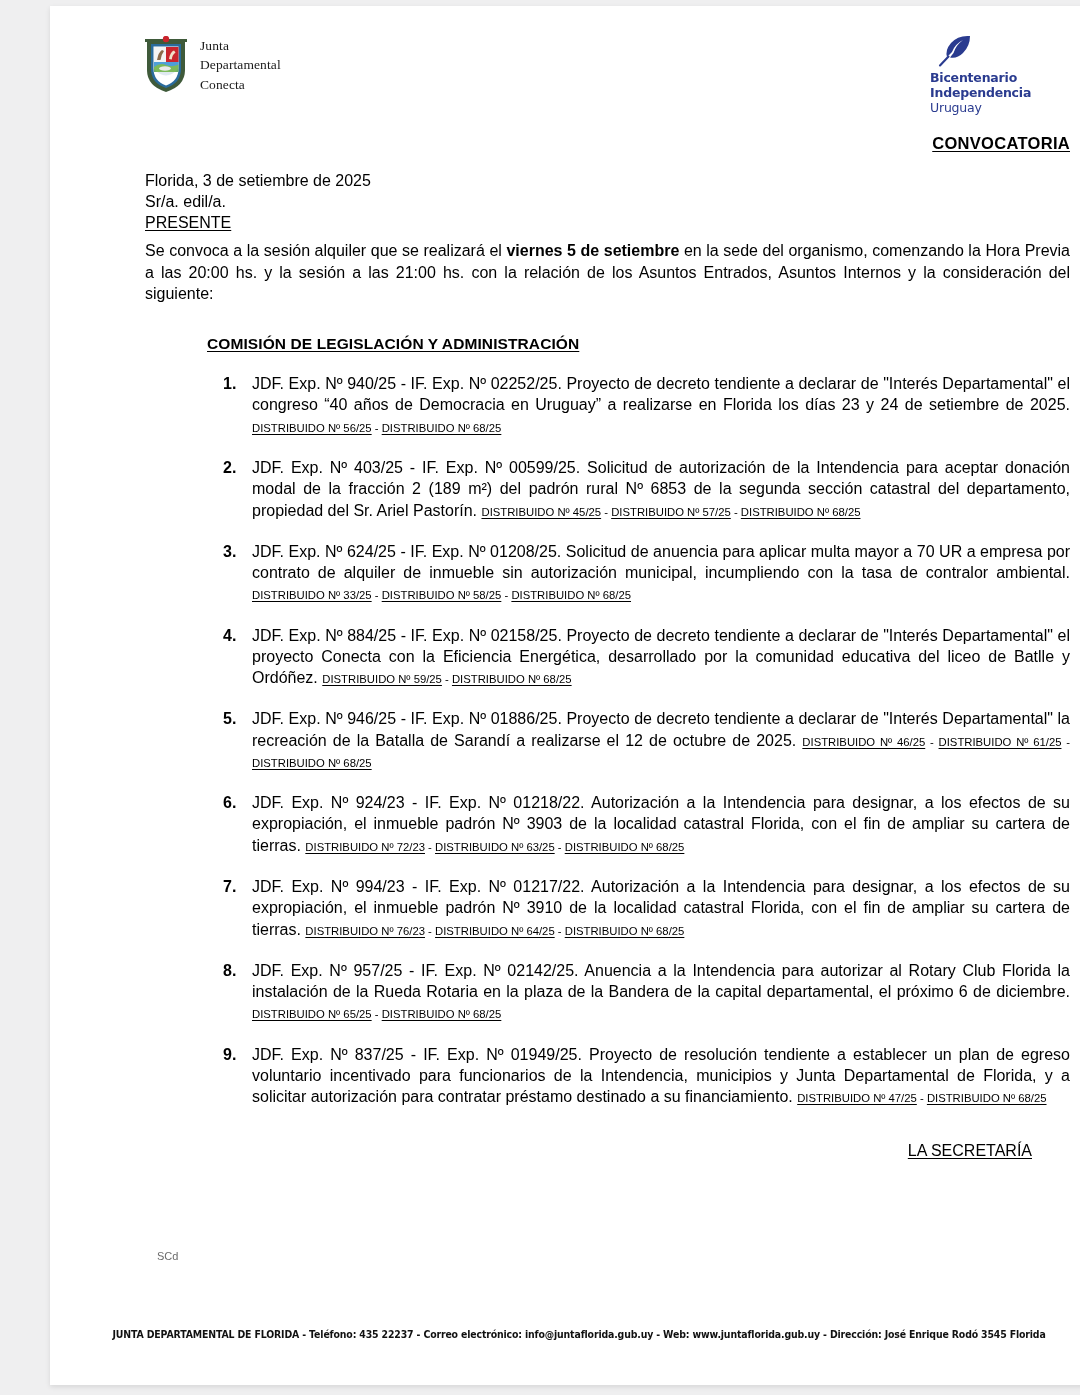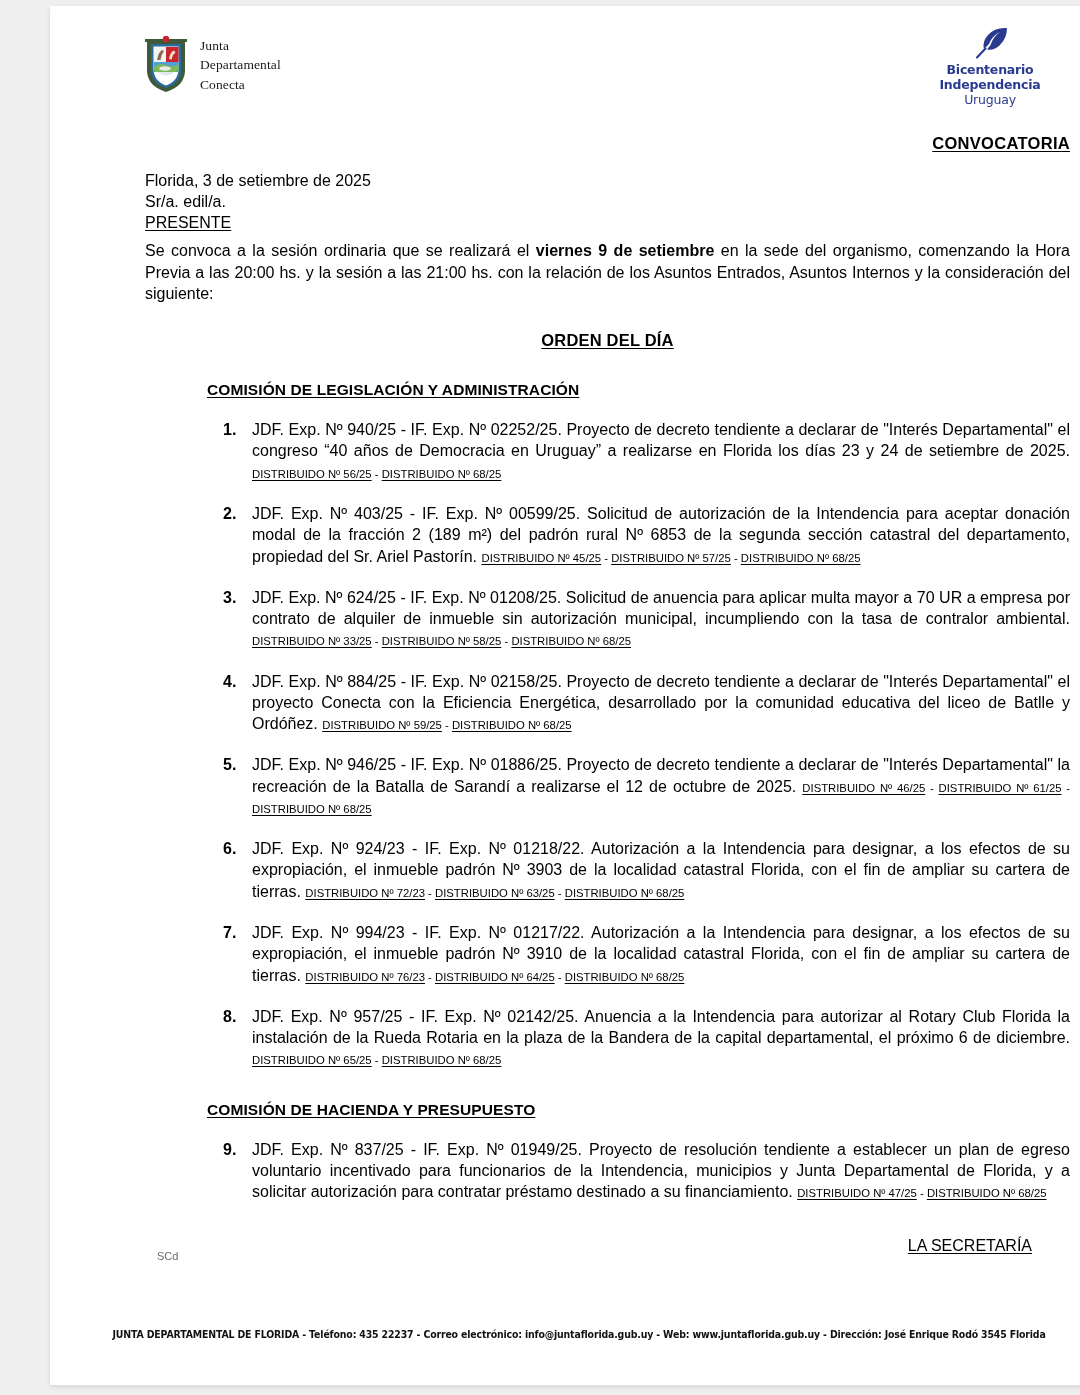--- a/index.html
+++ b/index.html
@@ -49,22 +49,22 @@
   .brand-left-text {
     font-family: "Liberation Serif", serif;
     font-size: 13.5px;
     line-height: 1.42;
     color: #1a1a1a;
     letter-spacing: .1px;
   }
   .brand-right {
     position: absolute;
     right: 58px;
-    top: 20px;
-    text-align: center;
+    top: 28px;
+    text-align: left;
     width: 120px;
   }
   .feather-wrap { height: 34px; margin-bottom: 3px; padding-left: 6px;}
   .brand-right-text {
     font-family: "DejaVu Sans", sans-serif;
     color: #2a3b8f;
     font-size: 12.5px;
     line-height: 1.18;
     font-weight: 700;
     letter-spacing: -0.2px;
@@ -234,39 +234,35 @@
     <div class="convocatoria">
       <span>CONVOCATORIA</span>
     </div>
 
     <div class="lead-line">Florida, 3 de setiembre de 2025</div>
     <div class="lead-line">Sr/a. edil/a.</div>
     <div class="lead-line">
       <span class="underline-txt">PRESENTE</span>
     </div>
 
-    <p class="para"><span>Se convoca a la sesión ordinaria que se realizará el </span><b>viernes 9 de setiembre</b><span> en la sede del organismo, comenzando la Hora Previa a las 20:00 hs. y la sesión a las 21:00 hs. con la relación de los Asuntos Entrados, Asuntos Internos y la consideración del siguiente:</span></p>
-
-    <div class="orden">
-      <span>ORDEN DEL DÍA</span>
-    </div>
+    <p class="para"><span>Se convoca a la sesión alquiler que se realizará el </span><b>viernes 5 de setiembre</b><span> en la sede del organismo, comenzando la Hora Previa a las 20:00 hs. y la sesión a las 21:00 hs. con la relación de los Asuntos Entrados, Asuntos Internos y la consideración del siguiente:</span></p>
+
 
     <div id="commissions-root">
         <div class="commission"><span>COMISIÓN DE LEGISLACIÓN Y ADMINISTRACIÓN</span></div>
         <ol class="agenda">
           <li class="agenda-item"><span class="num">1.</span><span>JDF. Exp. Nº 940/25 - IF. Exp. Nº 02252/25. Proyecto de decreto tendiente a declarar de "Interés Departamental" el congreso “40 años de Democracia en Uruguay” a realizarse en Florida los días 23 y 24 de setiembre de 2025. </span><span class="dist">DISTRIBUIDO Nº 56/25</span><span class="dist-sep"> - </span><span class="dist">DISTRIBUIDO Nº 68/25</span></li>
           <li class="agenda-item"><span class="num">2.</span><span>JDF. Exp. Nº 403/25 - IF. Exp. Nº 00599/25. Solicitud de autorización de la Intendencia para aceptar donación modal de la fracción 2 (189 m²) del padrón rural Nº 6853 de la segunda sección catastral del departamento, propiedad del Sr. Ariel Pastorín. </span><span class="dist">DISTRIBUIDO Nº 45/25</span><span class="dist-sep"> - </span><span class="dist">DISTRIBUIDO Nº 57/25</span><span class="dist-sep"> - </span><span class="dist">DISTRIBUIDO Nº 68/25</span></li>
           <li class="agenda-item"><span class="num">3.</span><span>JDF. Exp. Nº 624/25 - IF. Exp. Nº 01208/25. Solicitud de anuencia para aplicar multa mayor a 70 UR a empresa por contrato de alquiler de inmueble sin autorización municipal, incumpliendo con la tasa de contralor ambiental. </span><span class="dist">DISTRIBUIDO Nº 33/25</span><span class="dist-sep"> - </span><span class="dist">DISTRIBUIDO Nº 58/25</span><span class="dist-sep"> - </span><span class="dist">DISTRIBUIDO Nº 68/25</span></li>
           <li class="agenda-item"><span class="num">4.</span><span>JDF. Exp. Nº 884/25 - IF. Exp. Nº 02158/25. Proyecto de decreto tendiente a declarar de "Interés Departamental" el proyecto Conecta con la Eficiencia Energética, desarrollado por la comunidad educativa del liceo de Batlle y Ordóñez. </span><span class="dist">DISTRIBUIDO Nº 59/25</span><span class="dist-sep"> - </span><span class="dist">DISTRIBUIDO Nº 68/25</span></li>
           <li class="agenda-item"><span class="num">5.</span><span>JDF. Exp. Nº 946/25 - IF. Exp. Nº 01886/25. Proyecto de decreto tendiente a declarar de "Interés Departamental" la recreación de la Batalla de Sarandí a realizarse el 12 de octubre de 2025. </span><span class="dist">DISTRIBUIDO Nº 46/25</span><span class="dist-sep"> - </span><span class="dist">DISTRIBUIDO Nº 61/25</span><span class="dist-sep"> - </span><span class="dist">DISTRIBUIDO Nº 68/25</span></li>
           <li class="agenda-item"><span class="num">6.</span><span>JDF. Exp. Nº 924/23 - IF. Exp. Nº 01218/22. Autorización a la Intendencia para designar, a los efectos de su expropiación, el inmueble padrón Nº 3903 de la localidad catastral Florida, con el fin de ampliar su cartera de tierras. </span><span class="dist">DISTRIBUIDO Nº 72/23</span><span class="dist-sep"> - </span><span class="dist">DISTRIBUIDO Nº 63/25</span><span class="dist-sep"> - </span><span class="dist">DISTRIBUIDO Nº 68/25</span></li>
           <li class="agenda-item"><span class="num">7.</span><span>JDF. Exp. Nº 994/23 - IF. Exp. Nº 01217/22. Autorización a la Intendencia para designar, a los efectos de su expropiación, el inmueble padrón Nº 3910 de la localidad catastral Florida, con el fin de ampliar su cartera de tierras. </span><span class="dist">DISTRIBUIDO Nº 76/23</span><span class="dist-sep"> - </span><span class="dist">DISTRIBUIDO Nº 64/25</span><span class="dist-sep"> - </span><span class="dist">DISTRIBUIDO Nº 68/25</span></li>
           <li class="agenda-item"><span class="num">8.</span><span>JDF. Exp. Nº 957/25 - IF. Exp. Nº 02142/25. Anuencia a la Intendencia para autorizar al Rotary Club Florida la instalación de la Rueda Rotaria en la plaza de la Bandera de la capital departamental, el próximo 6 de diciembre. </span><span class="dist">DISTRIBUIDO Nº 65/25</span><span class="dist-sep"> - </span><span class="dist">DISTRIBUIDO Nº 68/25</span></li>
         </ol>
-        <div class="commission"><span>COMISIÓN DE HACIENDA Y PRESUPUESTO</span></div>
         <ol class="agenda">
           <li class="agenda-item"><span class="num">9.</span><span>JDF. Exp. Nº 837/25 - IF. Exp. Nº 01949/25. Proyecto de resolución tendiente a establecer un plan de egreso voluntario incentivado para funcionarios de la Intendencia, municipios y Junta Departamental de Florida, y a solicitar autorización para contratar préstamo destinado a su financiamiento. </span><span class="dist">DISTRIBUIDO Nº 47/25</span><span class="dist-sep"> - </span><span class="dist">DISTRIBUIDO Nº 68/25</span></li>
         </ol>
       </div>
 
     <div class="secretaria">
       <span>LA SECRETARÍA</span>
     </div>
   </div>
 

